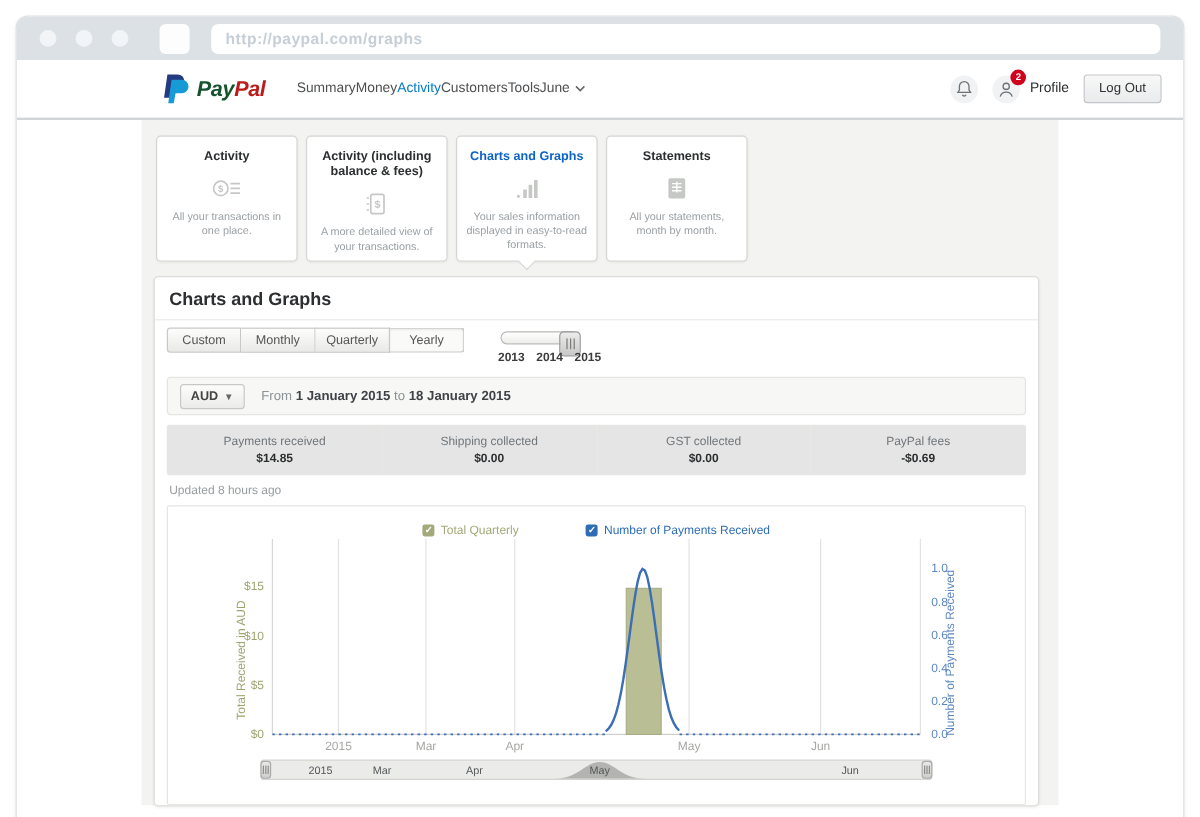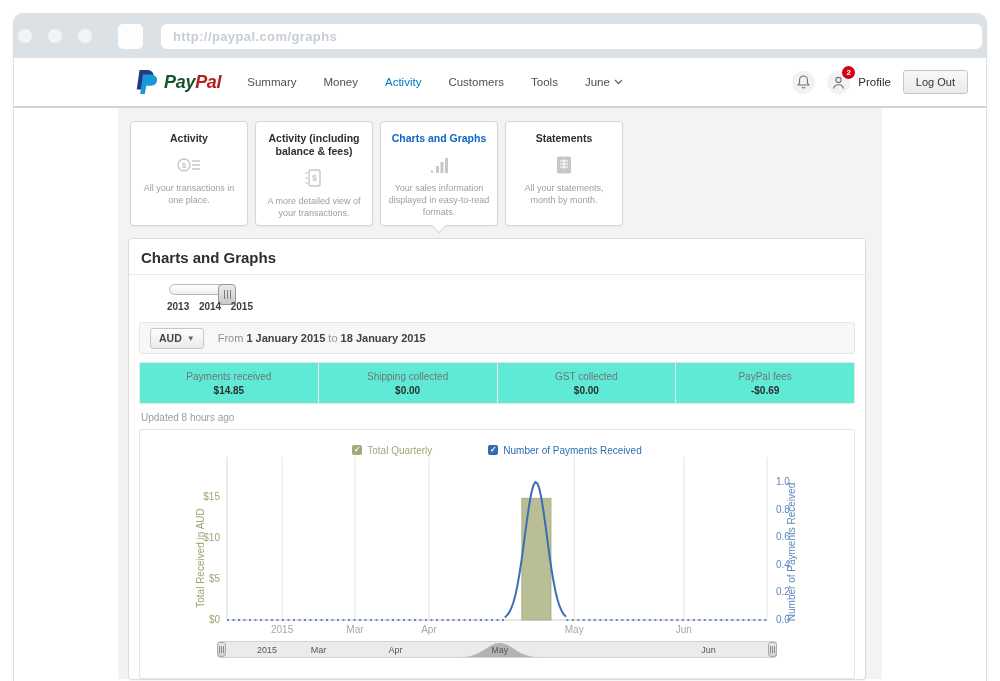--- a/index.html
+++ b/index.html
@@ -3,33 +3,33 @@
 <meta charset="utf-8">
 <style>
   * { margin:0; padding:0; box-sizing:border-box; }
   html,body { width:1000px; height:681px; background:#ffffff; font-family:"Liberation Sans", sans-serif; }
   .stage { position:relative; width:1000px; height:681px; overflow:hidden; background:#fff; }
 
   
   .window { position:absolute; left:14px; top:14px; width:972px; height:667px;
             border-radius:9px 9px 0 0; background:#fff; overflow:hidden;
             box-shadow:0 0 0 1px #dcdfe3, 0 1px 4px rgba(0,0,0,.07); }
-  .chrome { height:44px; background:#dce1e6; display:flex; align-items:center; padding:0 4px; gap:12px; }
+  .chrome { height:36px; background:#dce1e6; display:flex; align-items:center; padding:0 19px; gap:12px; }
   .dot { width:14px; height:14px; border-radius:50%; background:#f2f5f7; margin-right:4px; }
   .newtab { width:25px; height:25px; border-radius:5px; background:#fdfdfe; margin:0 6px 0 10px; }
   .urlbar { flex:1; height:25px; background:#fff; border-radius:6px; display:flex; align-items:center;
             padding:0 12px; font-size:13px; font-weight:bold; color:#c6ced7; letter-spacing:.4px; }
 
   
   .site-header { height:50px; background:#fff; border-bottom:2px solid #d2d5d7;
                  display:flex; align-items:center; padding:0 18px 0 120px; }
   .logo { display:flex; align-items:center; gap:6px; margin-right:26px; }
   .logo-text { font-size:18px; font-weight:bold; font-style:italic; letter-spacing:-.3px; }
   .logo-text .pay { color:#14532d; } .logo-text .pal { color:#b91c1c; }
-  .main-nav { display:flex; align-items:center; gap:27px; font-size:11.5px; color:#4d4f51; }
+  .main-nav { display:flex; align-items:center; font-size:11.5px; color:#4d4f51; }
   .main-nav .nav-item { cursor:pointer; display:flex; align-items:center; gap:4px; }
   .main-nav .nav-item.active { color:#0079c1; }
   .header-right { margin-left:auto; display:flex; align-items:center; gap:12px; }
   .icon-circle { width:23px; height:23px; border-radius:50%; background:#f0f2f3; display:flex;
                  align-items:center; justify-content:center; position:relative; }
   .badge { position:absolute; top:-5px; right:-5px; min-width:13px; height:13px; border-radius:7px;
            background:#d0021b; color:#fff; font-size:8px; font-weight:bold; display:flex;
            align-items:center; justify-content:center; padding:0 3px; }
   .profile-label { font-size:11.5px; color:#2c2e2f; margin-left:-4px; }
   .logout-btn { font-size:11px; color:#333; background:linear-gradient(#f8f8f8,#e9ebec);
@@ -79,21 +79,21 @@
 
   .currency-bar { margin:5px 10px 0; height:32px; background:#f7f7f5; border:1px solid #e5e5e3;
                   border-radius:3px; display:flex; align-items:center; padding:0 10px; gap:14px; }
   .aud-btn { height:21px; padding:4px 8px; font-size:10.5px; font-weight:bold; color:#444;
              background:linear-gradient(#fdfdfd,#ebebe9); border:1px solid #c8c8c6; border-radius:3px;
              display:flex; align-items:center; gap:5px; cursor:pointer; }
   .aud-btn .caret { font-size:8px; color:#666; }
   .date-range { font-size:11px; color:#8d9296; }
   .date-range b { color:#3f4347; font-weight:bold; }
 
-  .stats-bar { margin:8px 10px 0; height:42px; background:#5eead4; border:1px solid #e5e5e3;
+  .stats-bar { margin:8px 10px 0; height:42px; background:#e5e5e5; border:1px solid #e5e5e3;
                border-radius:2px; display:flex;text-align:right; }
   .stat { flex:1; display:flex; flex-direction:column; align-items:center; justify-content:center; gap:3px; }
   .stat + .stat { border-left:1px solid #e8e8e6; }
   .stat-label { font-size:10px; color:#70757a; }
   .stat-value { font-size:10px; font-weight:bold; color:#2c2e2f; }
 
   .updated { font-size:10px; color:#989da1; padding:8px 12px 6px; }
 
   .chart-card { margin:0 10px; background:#fff; border:1px solid #e5e5e3; border-radius:2px;
                 height:250px; padding-top:13px; }
@@ -224,20 +224,26 @@
             </div>
             <div class="card-desc">All your statements, month by month.</div>
           </div>
         </div>
 
         <div class="panel">
           <div class="panel-title">Charts and Graphs</div>
           <div class="panel-divider"></div>
 
           <div class="controls-row">
+            <div class="range-tabs">
+              <span class="range-tab">Custom</span>
+              <span class="range-tab">Monthly</span>
+              <span class="range-tab">Quarterly</span>
+              <span class="range-tab selected">Yearly</span>
+            </div>
             <div class="year-slider">
               <div class="slider-track">
                 <div class="slider-handle">
                     <i></i>
                     <i></i>
                     <i></i>
                   </div>
               </div>
               <div class="slider-labels">
                 <span>2013</span>

